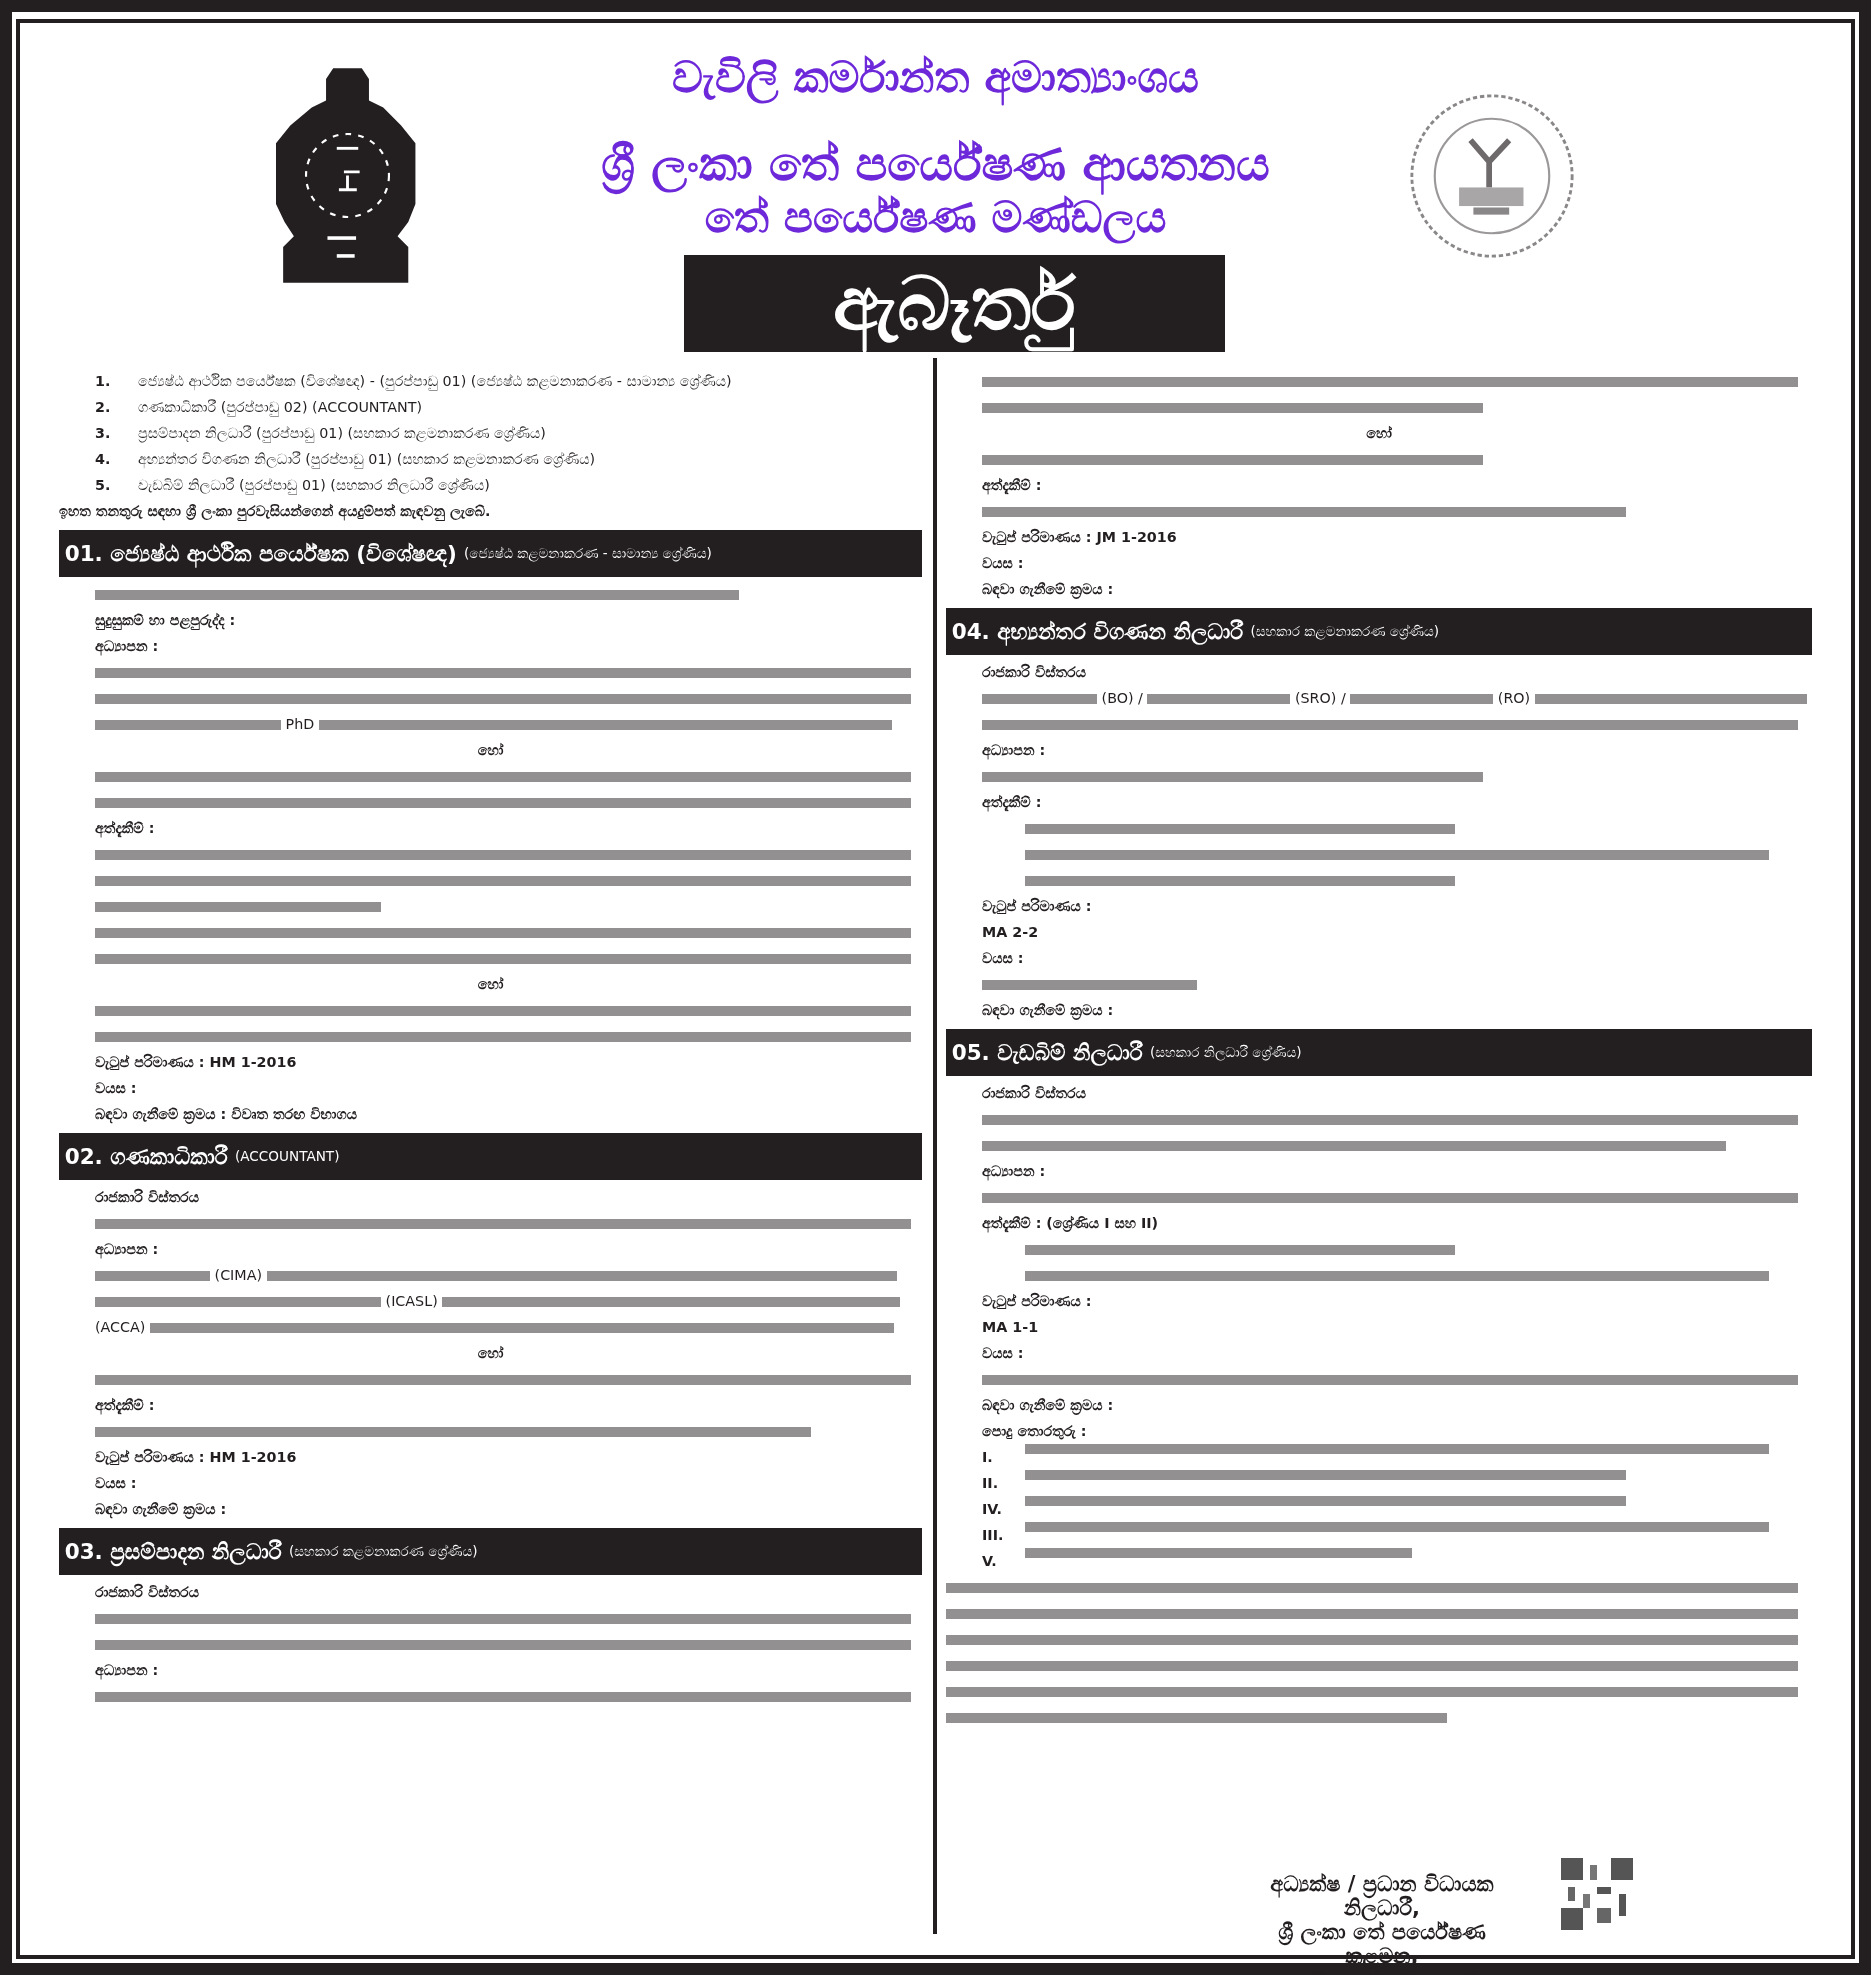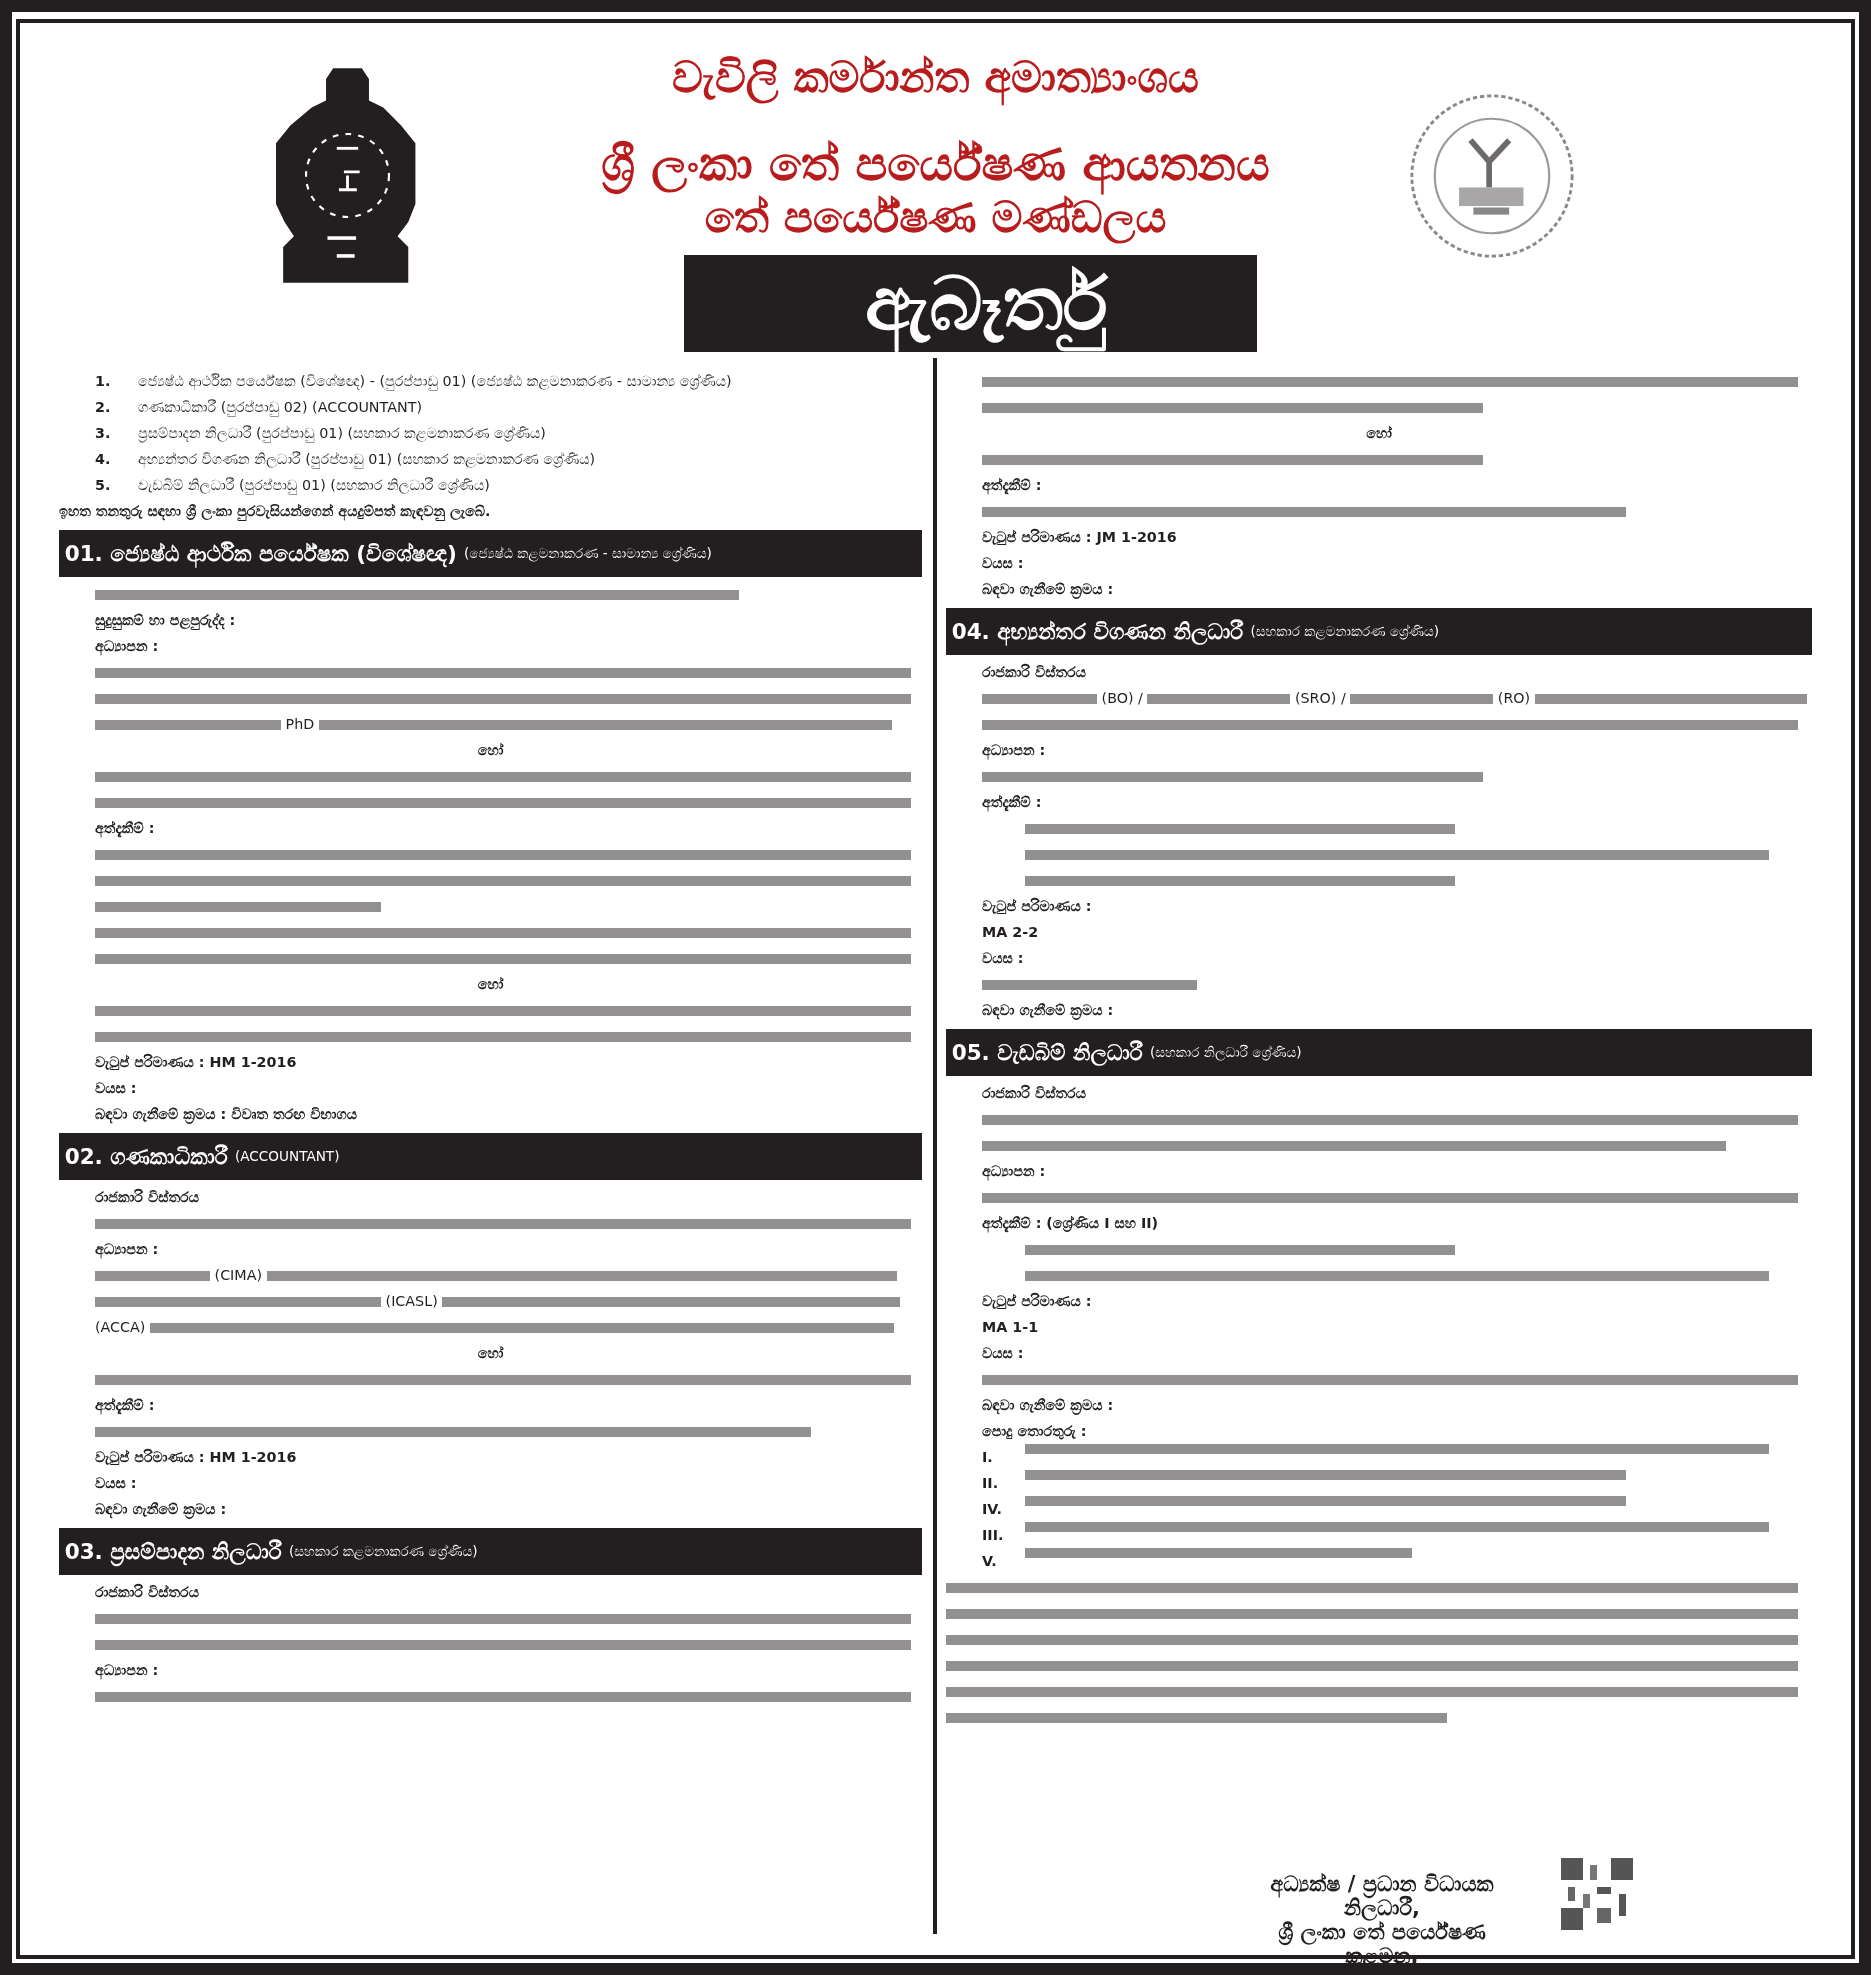--- a/index.html
+++ b/index.html
@@ -8,27 +8,27 @@
 
   .outer-frame { position: absolute; left: 0; top: 0; width: 1871px; height: 1975px;
                  box-sizing: border-box; border: 12px solid #231f20; background: #fff; }
   .inner-frame { position: absolute; left: 15.7px; top: 18.6px; right: 15.7px; bottom: 16.5px;
                  border: 4.3px solid #231f20; background: #fff; }
 
   
   .emblem { position: absolute; left: 276px; top: 68px; width: 143px; height: 215px; }
   .seal { position: absolute; left: 1409px; top: 93px; width: 166px; height: 166px; }
   .title-line { position: absolute; left: 501px; width: 869px; text-align: center;
-                font-weight: bold; color: #b91c1c; white-space: nowrap; }
+                font-weight: bold; color: #6d28d9; white-space: nowrap; }
   .title-1 { top: 52px;  font-size: 43px; }
   .title-2 { top: 120px; font-size: 47px; margin-top: 16px; }
   .title-3 { top: 192px; font-size: 43px; }
   .ad-banner { position: absolute; left: 684px; top: 255px; width: 541px; height: 97px;
                background: #231f20; color: #fff; display: flex; align-items: center;
-               justify-content: center; font-size: 74px; font-weight: bold; padding-left: 32px; }
+               justify-content: center; font-size: 74px; font-weight: bold; }
 
   
   .col-divider { position: absolute; left: 933px; top: 358px; width: 4.3px; height: 1576px;
                  background: #231f20; }
   .col { position: absolute; top: 358px; }
   .col-left  { left: 59px;  width: 863px; }
   .col-right { left: 946px; width: 866px; }
 
   .line { font-size: 14.3px; line-height: 26px; height: 26px; white-space: nowrap;
           overflow: hidden; padding-left: 36px; }

